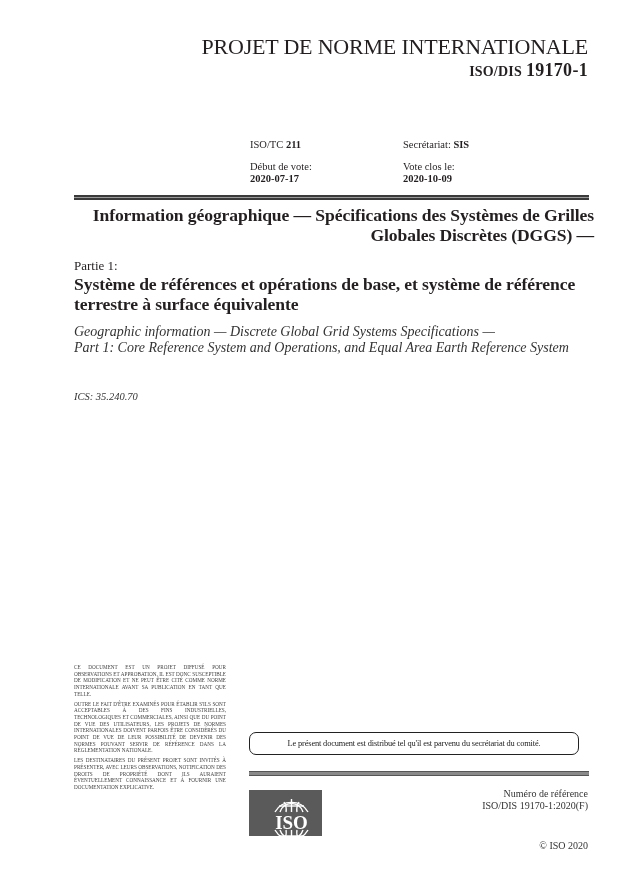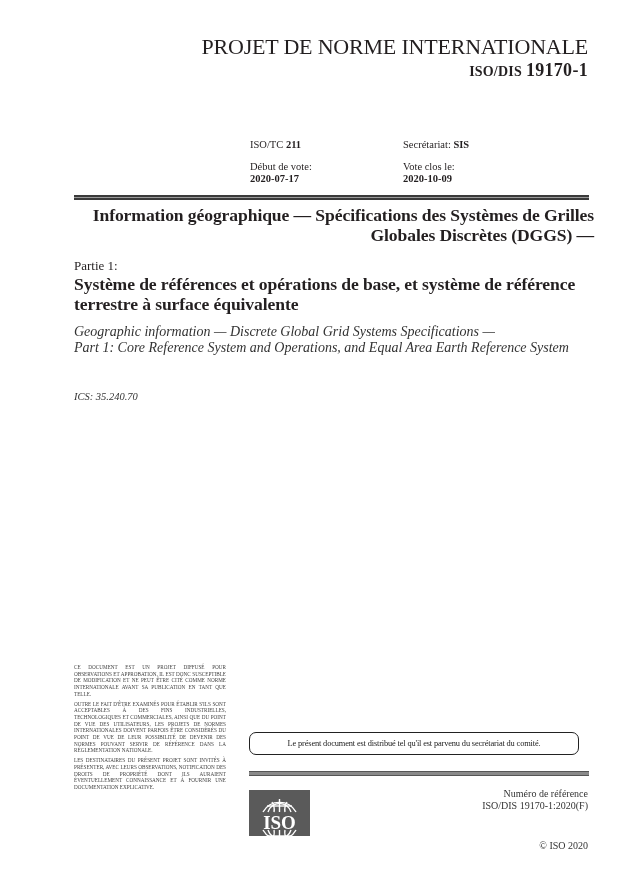--- a/index.html
+++ b/index.html
@@ -26,21 +26,21 @@
   .en { left: 74px; font-size: 14px; font-style: italic; white-space: nowrap; color: #333; }
   .ics { left: 74px; top: 391px; font-size: 10.5px; color: #333; font-style: italic; }
 
   .disclaimer { left: 74px; width: 152px; font-size: 5.2px; line-height: 6.7px; text-align: justify; text-transform: uppercase; color: #444; }
   .disclaimer p { margin: 0 0 3px 0; }
 
   .notice-box { left: 249px; top: 732px; width: 330px; height: 23px; border: 1.2px solid #222; border-radius: 7px; box-sizing: border-box; font-size: 8.4px; display: flex; align-items: center; justify-content: center; white-space: nowrap; letter-spacing: -0.15px; color: #222; }
 
   .single-rule { left: 249px; top: 771px; width: 340px; height: 5px; border-top: 1.5px solid #555; border-bottom: 1.5px solid #555; background: #8a8a8a; box-sizing: border-box; }
 
-  .iso-logo { left: 249px; top: 790px; width: 61px; height: 46px; background: #5a5a5a; }
+  .iso-logo { left: 249px; top: 790px; width: 61px; height: 46px; background: #5a5a5a; padding-left: 12px; }
 
   .ref { right: 32px; font-size: 10px; line-height: 12px; text-align: right; white-space: nowrap; color: #333; }
 </style>
 </head>
 <body>
 
 <div>
 
   <div class="abs hdr-title">PROJET DE NORME INTERNATIONALE</div>
   <div class="abs hdr-code">

